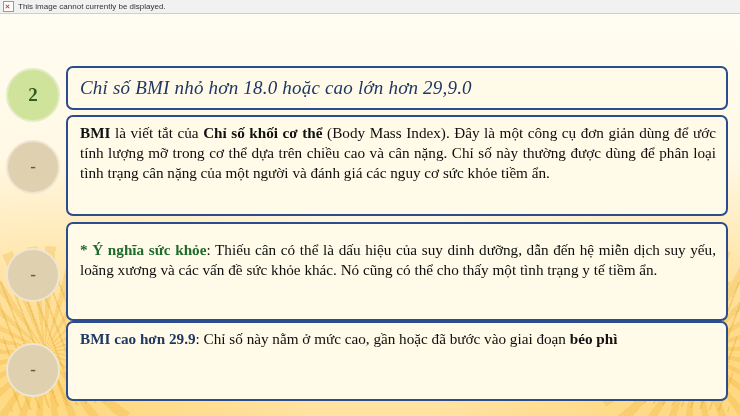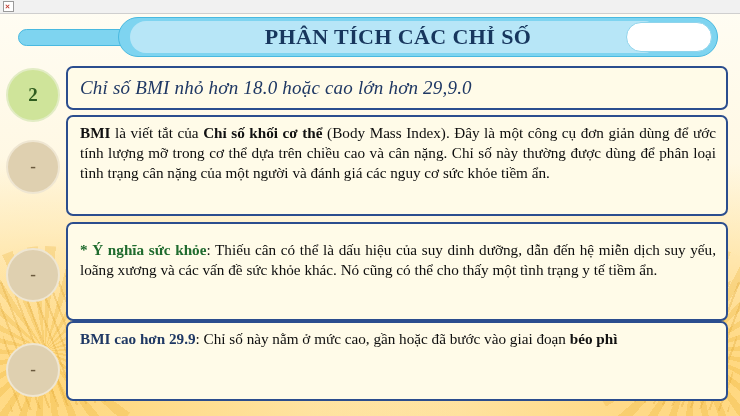--- a/index.html
+++ b/index.html
@@ -228,29 +228,23 @@
 
 <div class="slide">
 
   <div class="flourish left"></div>
   <div class="flourish right"></div>
   <div class="flourish2 left"></div>
   <div class="flourish2 right"></div>
 
   <div class="img-error-bar">
     <span class="img-error-icon"></span>
-  </div>
-
-  <div class="header">
-    <div class="header-tail"></div>
-    <div class="header-pill"></div>
-    <div class="header-inner"></div>
-    <div class="header-knob"></div>
-    <div class="header-title">PHÂN TÍCH CÁC CHỈ SỐ</div>
-  </div>
+    <span class="img-error-text">This image cannot currently be displayed.</span>
+  </div>
+
 
   <div class="badge green">
     <span>2</span>
   </div>
   <div class="badge tan b2">
     <span>-</span>
   </div>
   <div class="badge tan b3">
     <span>-</span>
   </div>

